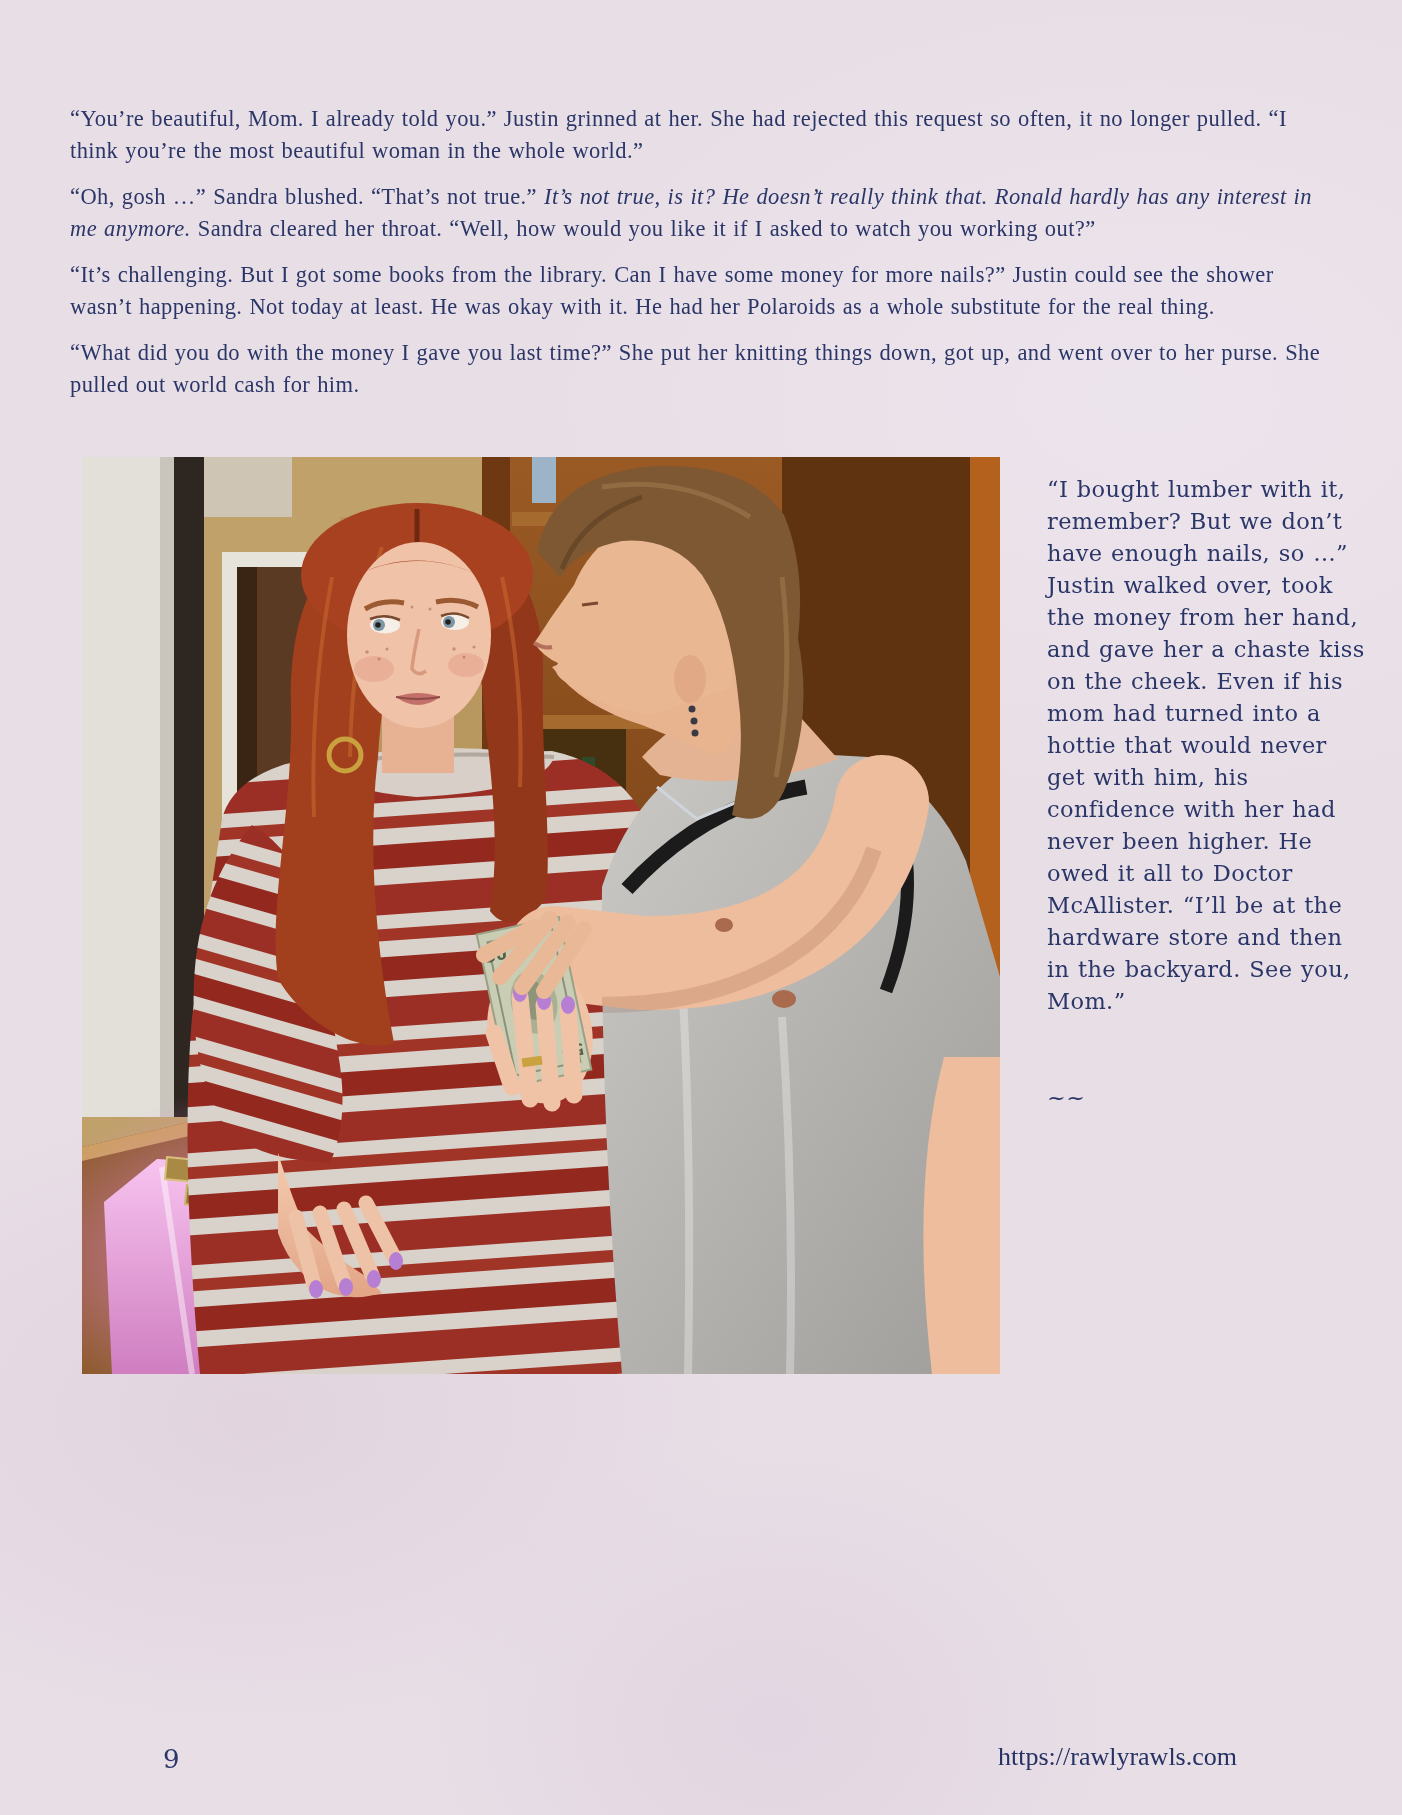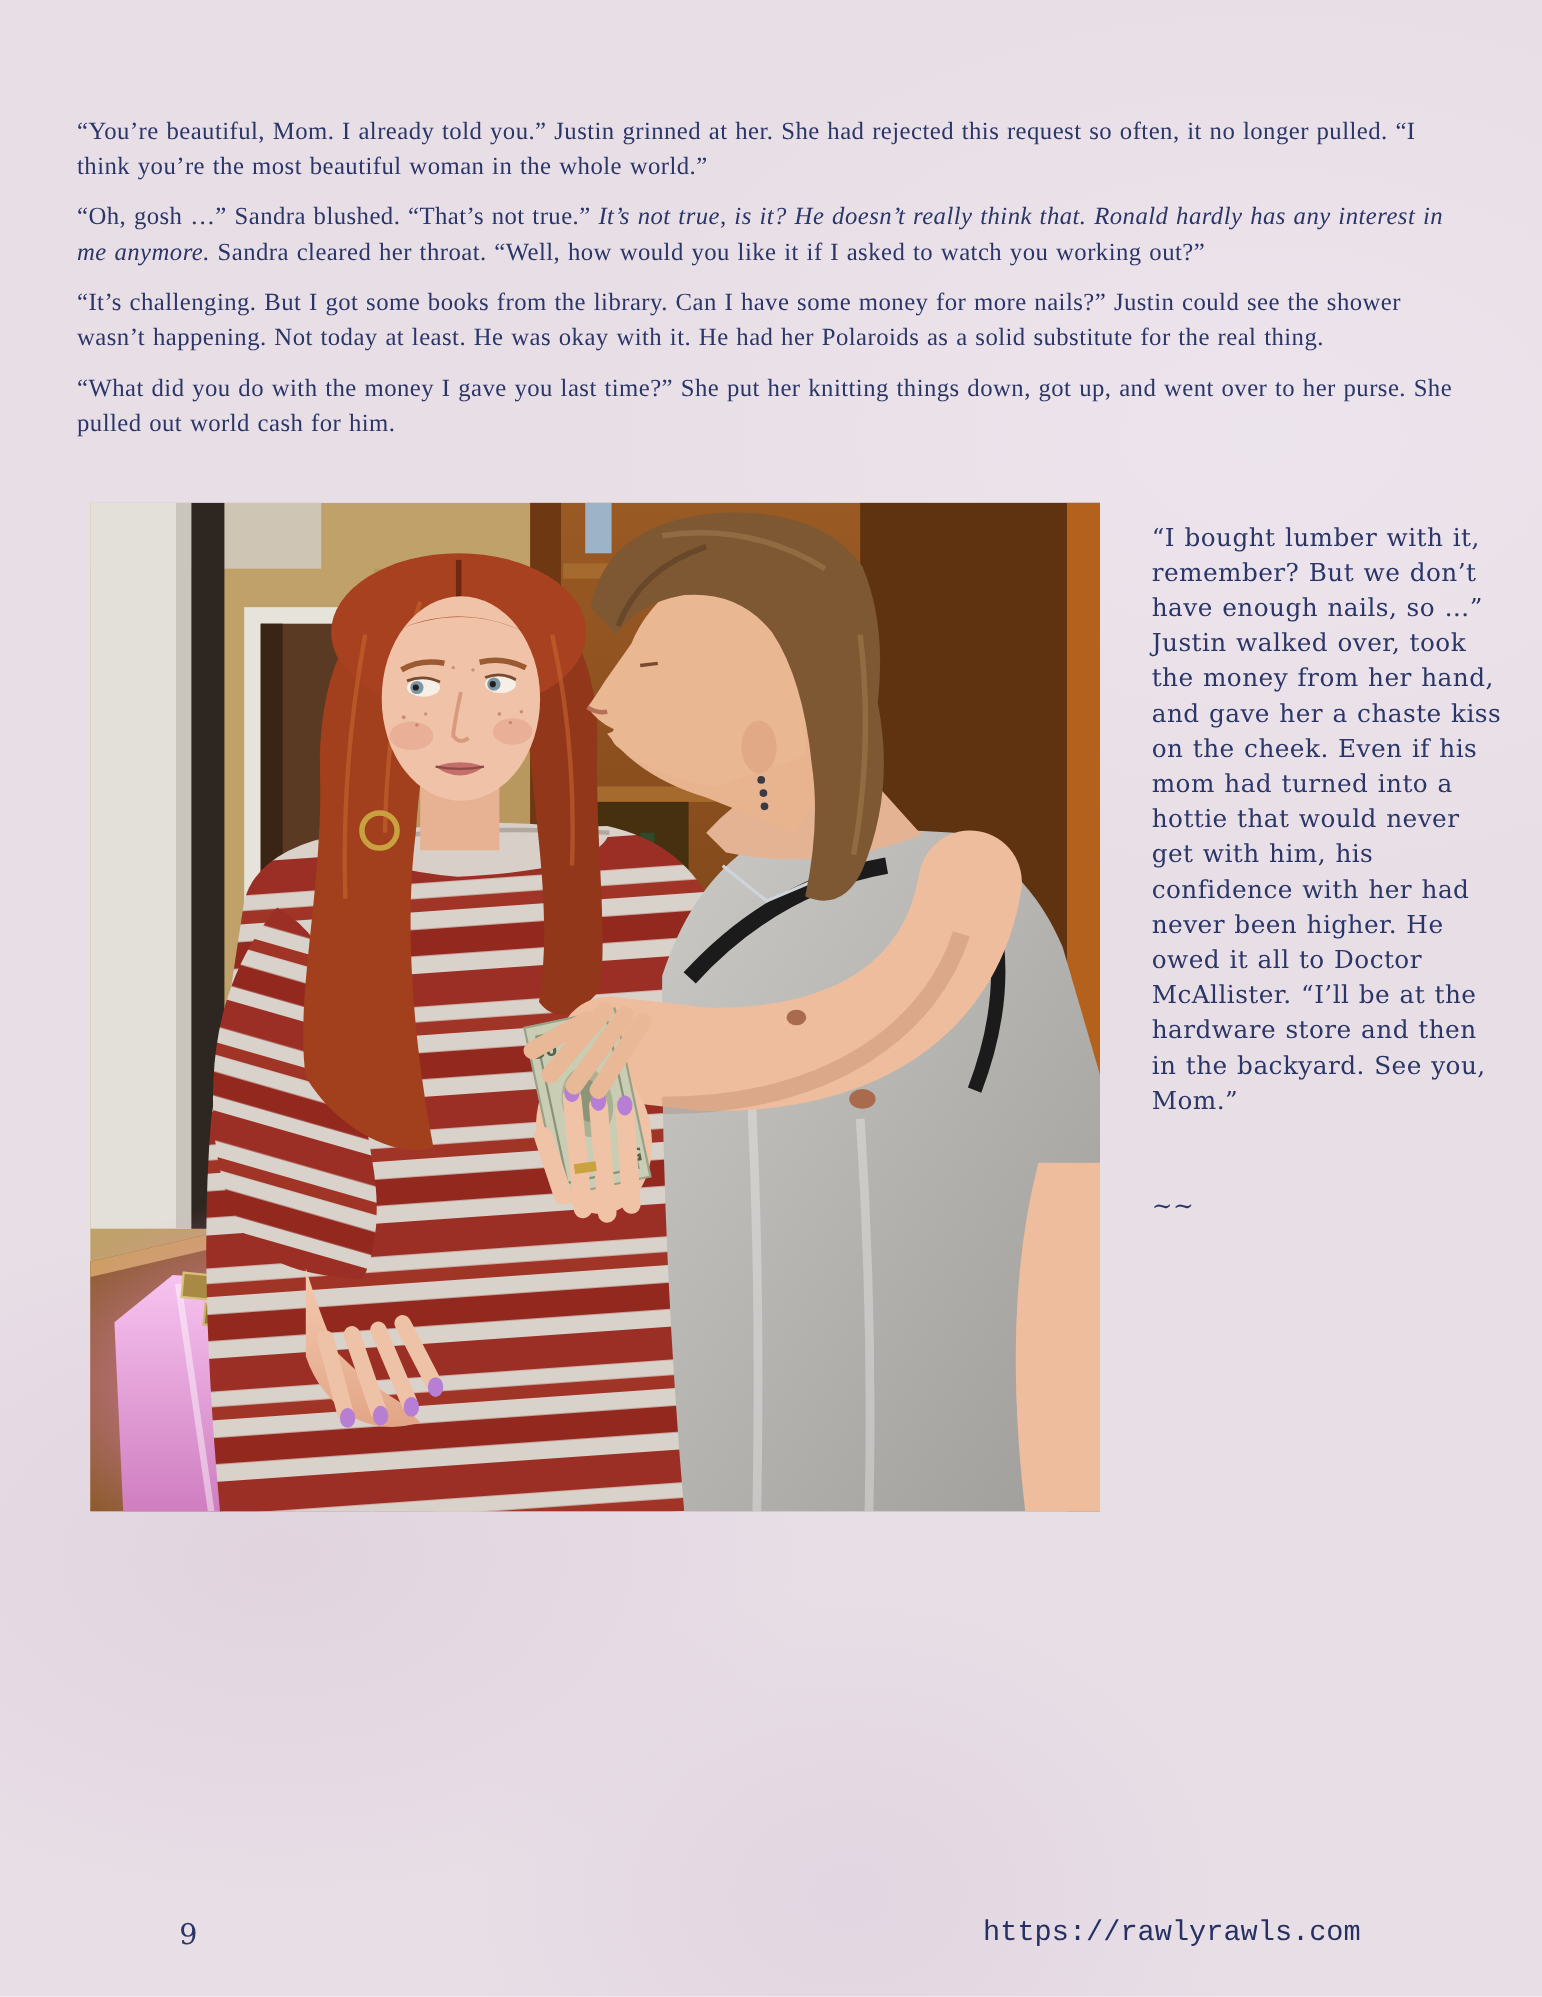--- a/index.html
+++ b/index.html
@@ -41,35 +41,35 @@
   }
   .sidebar p{margin:0 0 28px 0;}
   .sidebar .separator{margin-top:64px;margin-bottom:0;}
   .footer-page-number{
     position:absolute;left:163px;top:1744px;
     font-family:"DejaVu Serif", serif;
     font-size:26px;color:#2b3668;
   }
   .footer-url{
     position:absolute;right:165px;top:1742px;
-    font-family:Liberation Mono, monospace;
+    font-family:Liberation Serif, serif;
     font-size:26px;color:#253163;
     text-decoration:none;
     text-align:center;
   }
 </style>
 </head>
 <body>
 
 <div class="page">
 
   <div class="content">
     <p>“You’re beautiful, Mom. I already told you.” Justin grinned at her. She had rejected this request so often, it no longer pulled. “I think you’re the most beautiful woman in the whole world.”</p>
     <p><span>“Oh, gosh …” Sandra blushed. “That’s not true.” </span><span class="ital">It’s not true, is it? He doesn’t really think that. Ronald hardly has any interest in me anymore.</span><span> Sandra cleared her throat. “Well, how would you like it if I asked to watch you working out?”</span></p>
-    <p>“It’s challenging. But I got some books from the library. Can I have some money for more nails?” Justin could see the shower wasn’t happening. Not today at least. He was okay with it. He had her Polaroids as a solid substitute for the real thing.</p>
+    <p>“It’s challenging. But I got some books from the library. Can I have some money for more nails?” Justin could see the shower wasn’t happening. Not today at least. He was okay with it. He had her Polaroids as a whole substitute for the real thing.</p>
     <p>“What did you do with the money I gave you last time?” She put her knitting things down, got up, and went over to her purse. She pulled out world cash for him.</p>
 
     <div class="figure-row">
 
       <div class="photo">
         <svg viewBox="0 0 918 917" width="918" height="917" role="img" aria-label="3D render: a young man with a mullet kisses a red-haired woman in a red-and-white striped sweater on the cheek while taking a fifty-dollar bill from her hand; her other hand rests on a glowing pink purse.">
           <defs>
             <pattern id="knit" width="60" height="112" patternUnits="userSpaceOnUse" patternTransform="rotate(-4)">
               <rect width="60" height="112" fill="#d9d2ca"></rect>
               <rect y="0" width="60" height="30" fill="#9c2f25"></rect>

